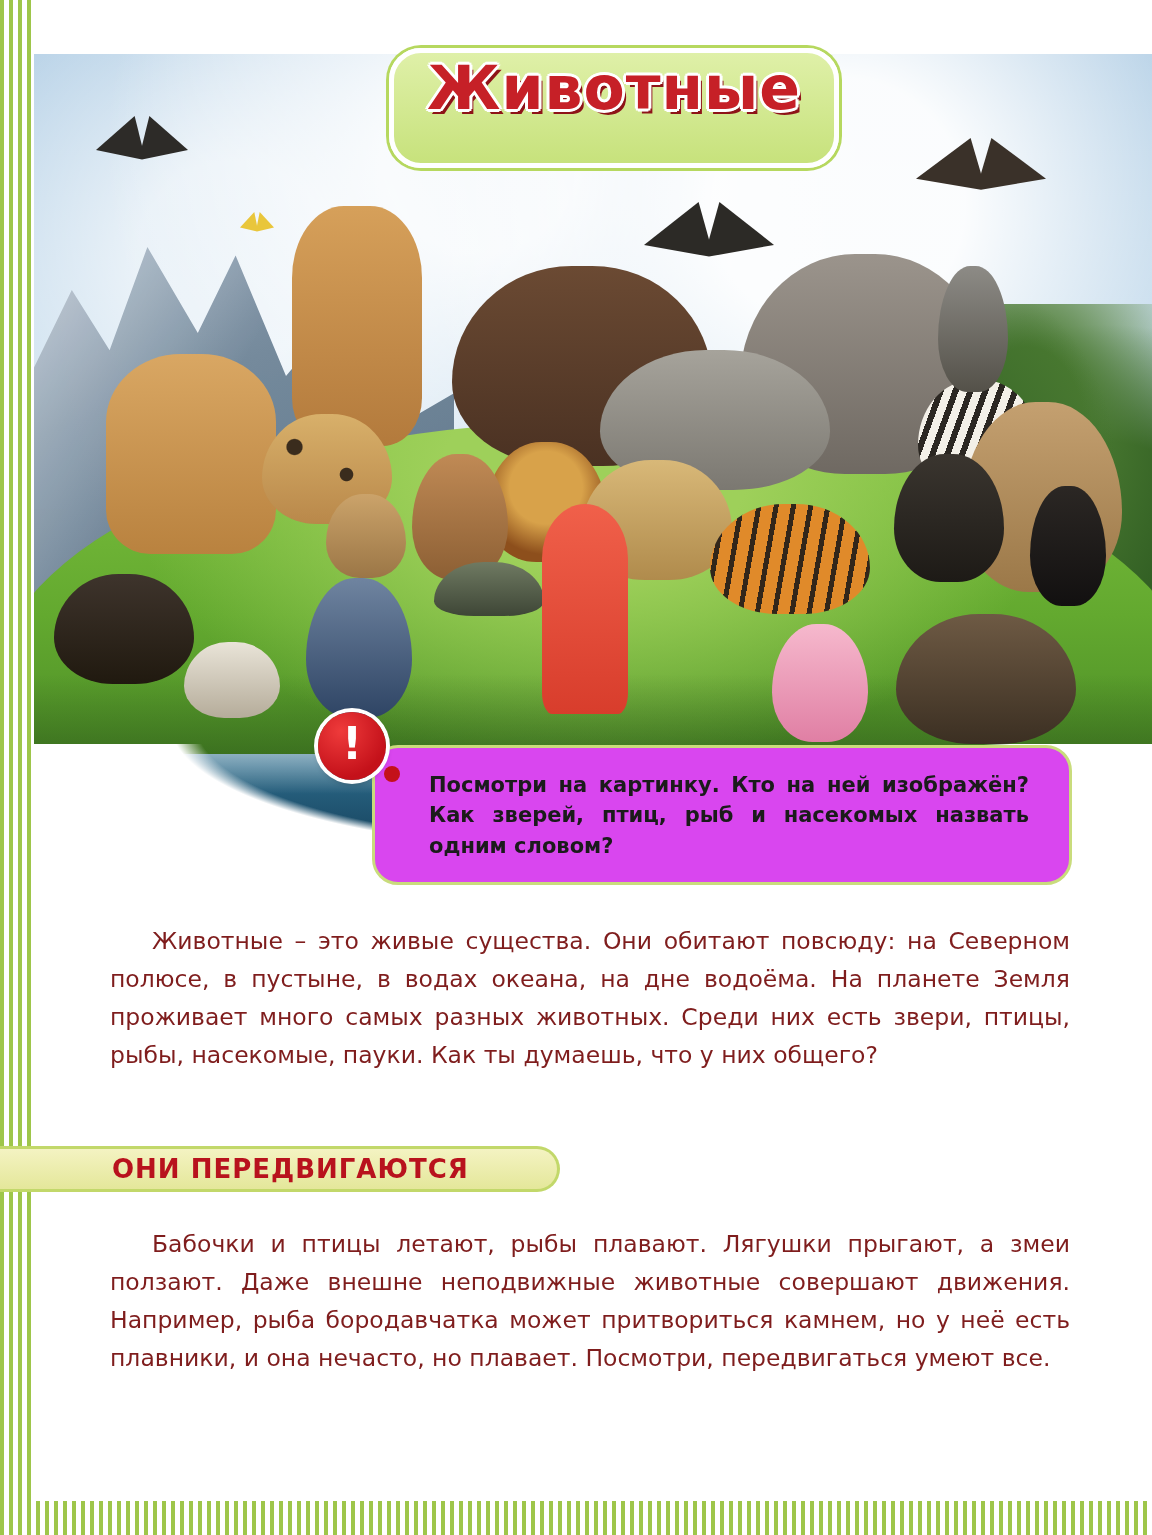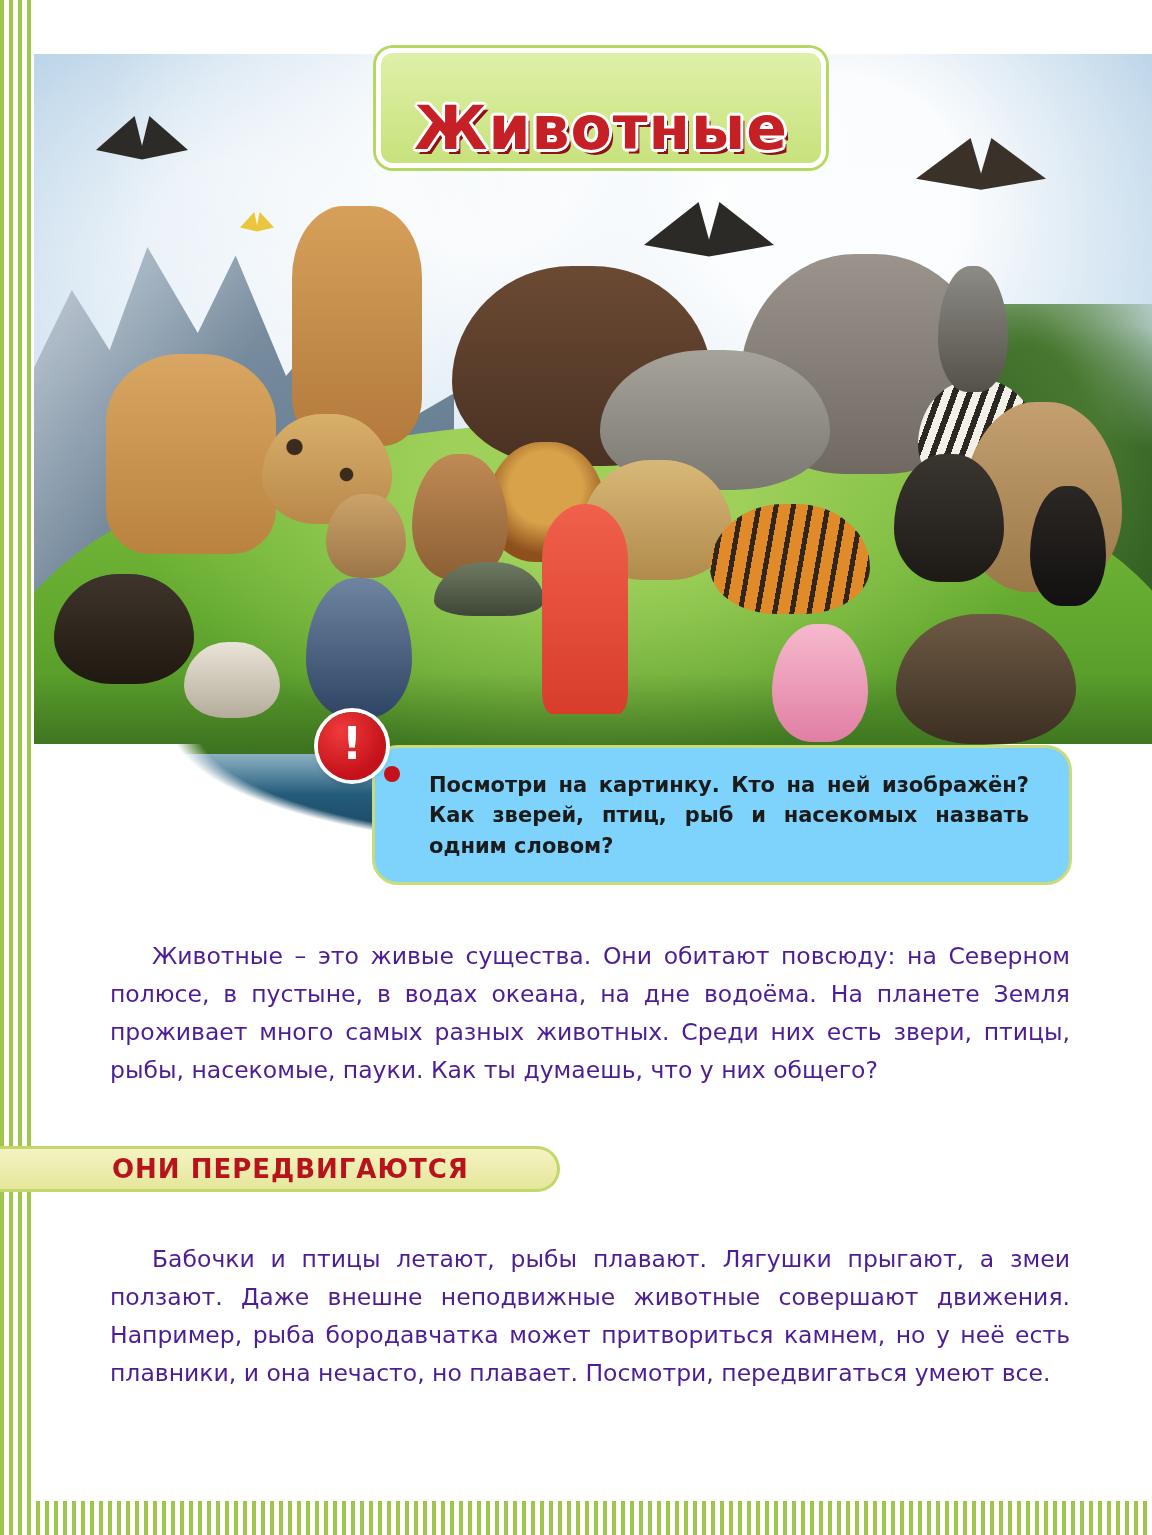--- a/index.html
+++ b/index.html
@@ -131,30 +131,30 @@
     top: 0; left: 0;
     width: 100%; height: 100%;
     background: currentColor;
   }
   .bird:before { clip-path: polygon(0% 55%, 42% 0%, 50% 48%, 50% 70%); }
   .bird:after  { clip-path: polygon(100% 55%, 58% 0%, 50% 48%, 50% 70%); }
 
   
   .title-plate {
     position: absolute;
-    left: 376px;
+    left: 389px;
     top: 48px;
     width: 440px;
     height: 110px;
-    border-radius: 17px;
+    border-radius: 32px;
     background: linear-gradient(#dff0a8, #c7e27c);
     border: 5px solid #ffffff;
     box-shadow: 0 0 0 3px #b6d85f;
     display: flex;
-    align-items: flex-end;
+    align-items: flex-start;
     justify-content: center;
     z-index: 6;
   }
   .title-text {
     font-family: "DejaVu Sans", sans-serif;
     font-weight: bold;
     font-size: 60px;
     letter-spacing: 1px;
     color: #c62027;
     text-shadow:
@@ -165,21 +165,21 @@
        4px  5px 0 #8e1318;
   }
 
   
   .callout {
     position: absolute;
     left: 372px;
     top: 745px;
     width: 700px;
     min-height: 140px;
-    background: #7dd3fc;
+    background: #d946ef;
     border: 3px solid #c9dc7c;
     border-radius: 26px;
     z-index: 7;
     padding: 22px 40px 20px 54px;
     box-sizing: border-box;
   }
   .callout p {
     margin: 0;
     font-family: "DejaVu Sans", sans-serif;
     font-weight: bold;
@@ -223,24 +223,23 @@
   }
 
   
   .body-block {
     position: absolute;
     left: 110px;
     width: 960px;
     font-family: "DejaVu Sans", sans-serif;
     font-size: 23.5px;
     line-height: 1.62;
-    color: #4c1d95;
+    color: #7f1d1d;
     text-align: justify;
     text-align-last: left;
-    margin-top: 15px;
   }
   .body-block p { margin: 0; text-indent: 42px; }
   #para1 { top: 922px; }
   #para2 { top: 1225px; }
 
   
   .section-heading {
     position: absolute;
     left: 0;
     top: 1146px;

